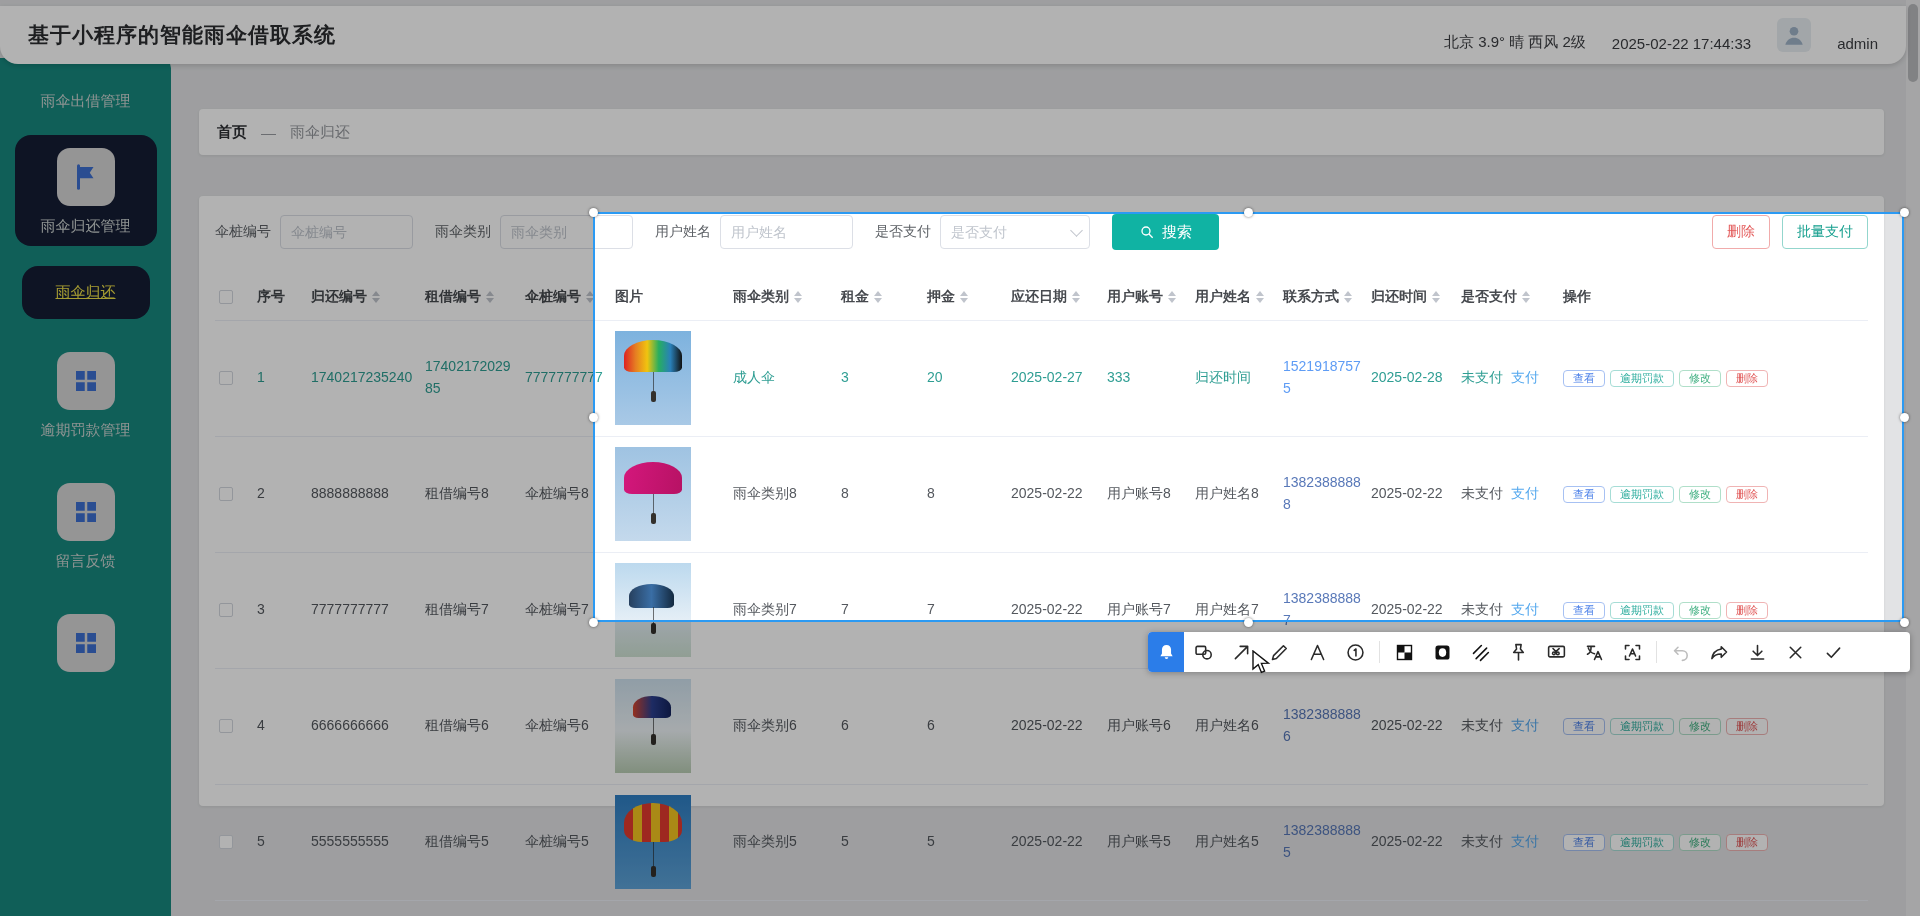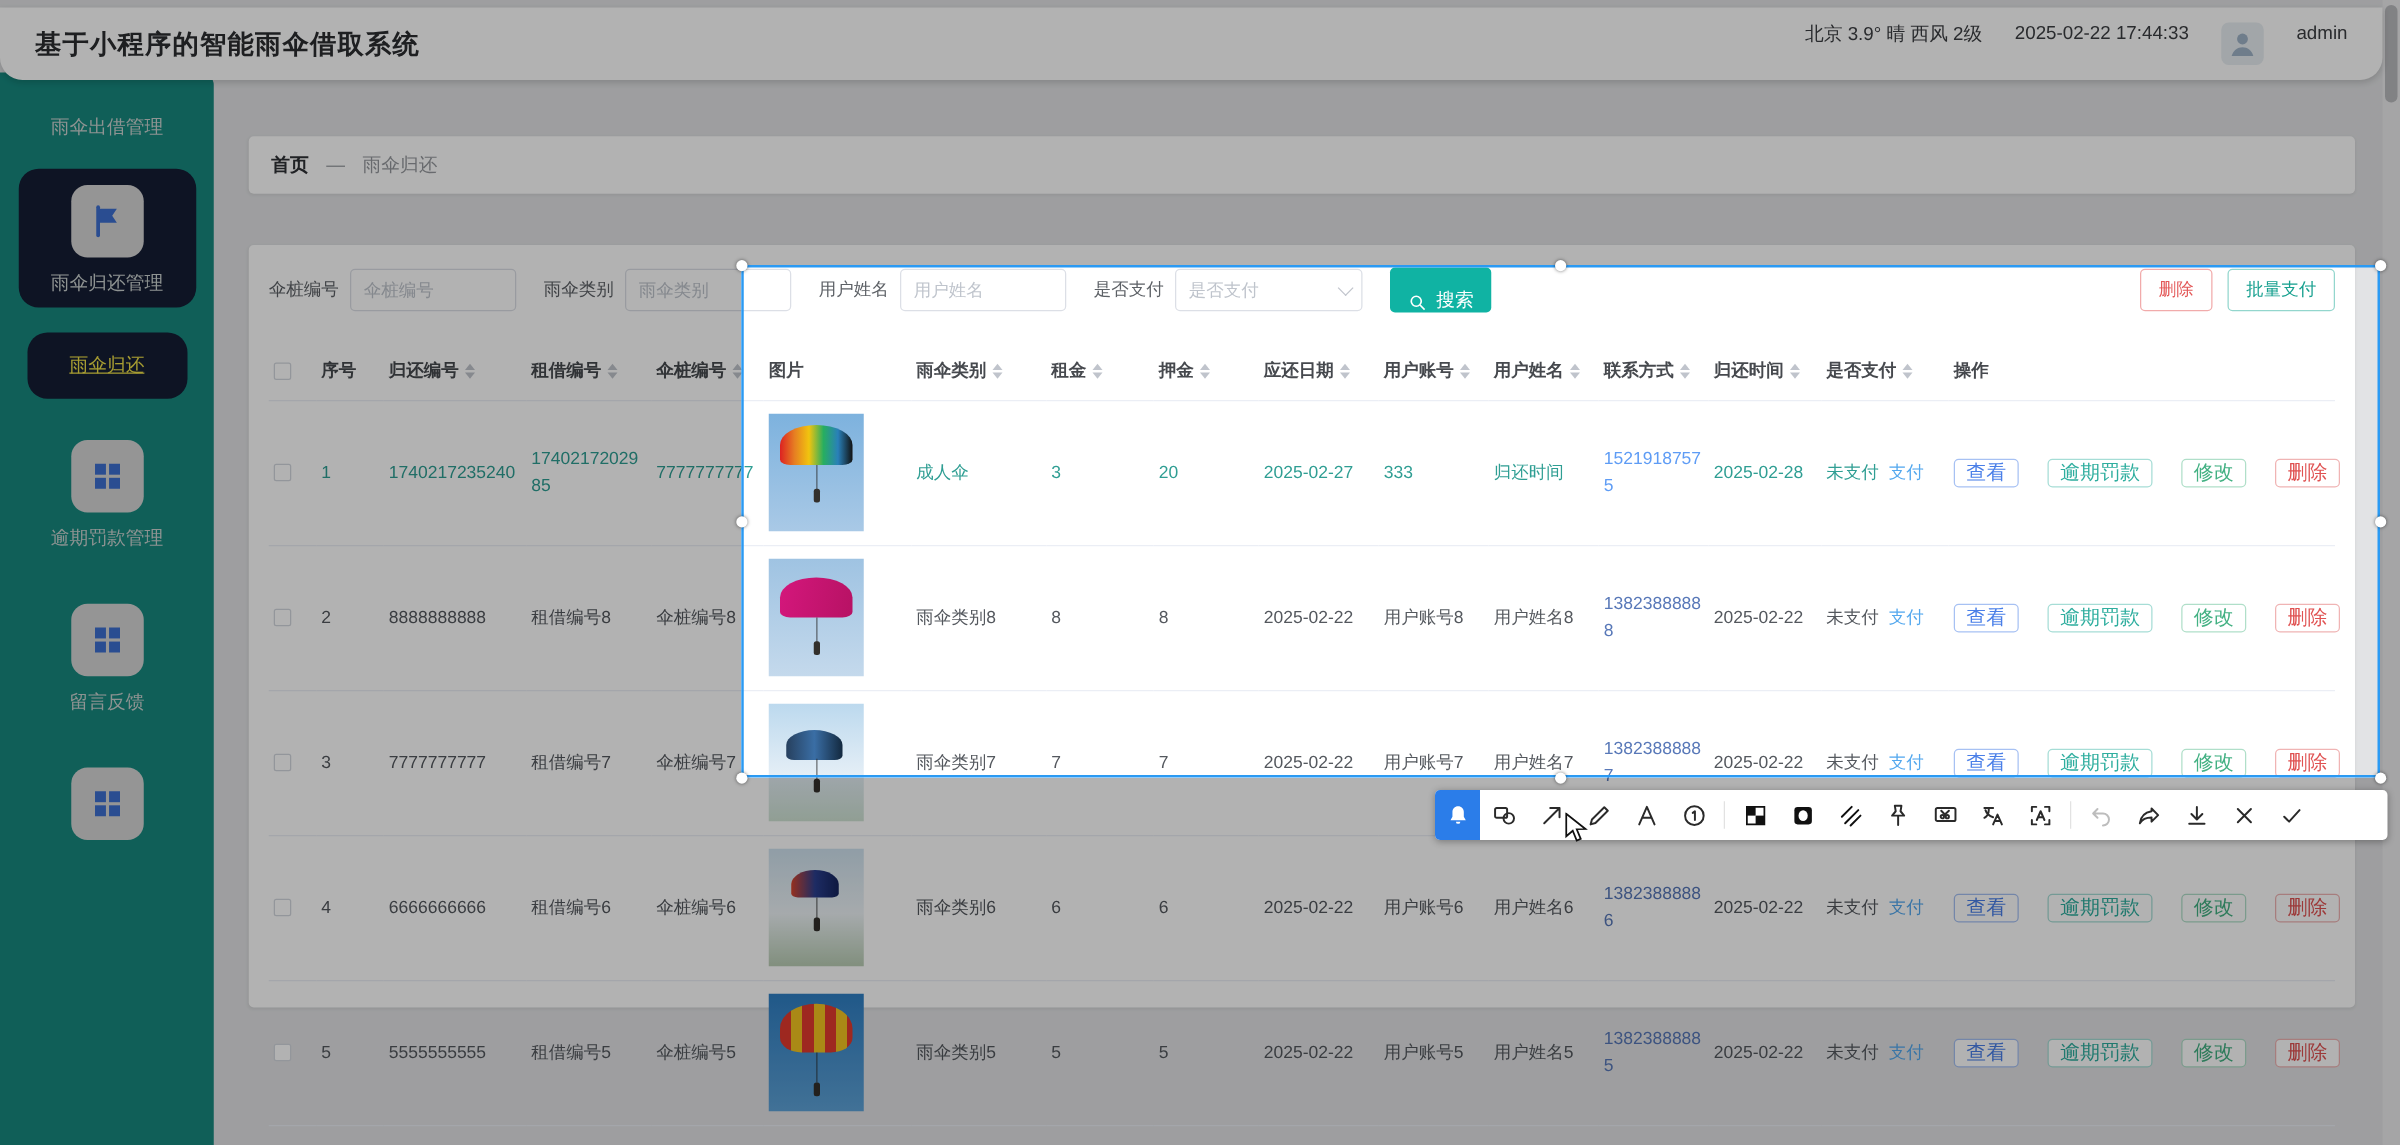--- a/index.html
+++ b/index.html
@@ -5,21 +5,21 @@
   * { box-sizing: border-box; margin: 0; padding: 0; }
   html,body { width:1920px; height:916px; overflow:hidden; }
   body { font-family:"Liberation Sans", sans-serif; background:#e2e3e5; }
   .app { position:relative; width:1920px; height:916px; overflow:hidden; }
 
   
   .header { position:absolute; left:0; top:6px; right:14px; height:58px; background:#ffffff;
     border-radius:0 0 18px 18px; box-shadow:0 2px 5px rgba(0,0,0,.15);
     display:flex; align-items:center; padding:0 28px; z-index:5; }
   .app-title { font-size:21px; font-weight:bold; color:#2b2d30; letter-spacing:1px; }
-  .header-right { margin-left:auto; display:flex; align-items:flex-start; gap:26px; font-size:15px; color:#3c3e42; }
+  .header-right { margin-left:auto; display:flex; align-items:flex-end; gap:26px; font-size:15px; color:#3c3e42; }
   .avatar { width:34px; height:34px; border-radius:6px; background:#e8eef2; display:grid; place-items:center; overflow:hidden; }
 
   
   .scrollbar { position:absolute; right:0; top:0; width:14px; height:916px; background:#ececee; z-index:4; }
   .scroll-thumb { position:absolute; left:2px; top:4px; width:10px; height:78px; border-radius:6px; background:#b9babd; }
 
   
   .sidebar { position:absolute; left:0; top:58px; bottom:0; width:171px; background:#17897f;
     border-top-right-radius:10px; z-index:1; display:flex; flex-direction:column; align-items:center; overflow:hidden; }
   .side-partial { margin-top:34px; color:#ccd3d1; font-size:15px; }
@@ -45,21 +45,21 @@
   .search-row { display:flex; align-items:center; font-size:14px; color:#5d6166; margin-bottom:24px; }
   .search-row .lbl { margin-right:9px; white-space:nowrap; }
   .search-row .grp { display:flex; align-items:center; margin-right:22px; }
   .inp { width:133px; height:34px; border:1px solid #dcdfe6; border-radius:4px; padding:0 10px;
     font-size:14px; color:#606266; background:#fff; font-family:"Liberation Sans",sans-serif; }
   .inp::placeholder { color:#bfc4cc; }
   .sel { position:relative; width:150px; }
   .sel .inp { width:100%; padding-right:26px; }
   .sel .chev { position:absolute; right:9px; top:11px; width:9px; height:9px; border-right:1.6px solid #c0c4cc;
     border-bottom:1.6px solid #c0c4cc; transform:rotate(45deg); }
-  .btn-search { display:flex; align-items:flex-end; gap:7px; height:36px; padding:0 14px; border:none; border-radius:4px;
+  .btn-search { display:flex; align-items:center; gap:7px; height:36px; padding:0 27px; border:none; border-radius:4px;
     background:#10b3a3; color:#fff; font-size:15px; cursor:pointer; font-family:"Liberation Sans",sans-serif; }
   .spacer { flex:1; }
   .btn-outline { height:34px; padding:0 14px; border-radius:4px; background:#fff; font-size:14px; cursor:pointer;
     font-family:"Liberation Sans",sans-serif; margin-left:12px; }
   .btn-del { border:1px solid #f1abab; color:#e35858; }
   .btn-batch { border:1px solid #93d6cd; color:#17a08f; }
 
   
   table { width:100%; border-collapse:collapse; table-layout:fixed; font-size:14px; color:#54585e; }
   th { height:46px; text-align:left; font-size:14px; color:#46494e; font-weight:bold;
@@ -88,21 +88,21 @@
   .photo-4 .canopy { top:18%; left:24%; width:50%; height:24%; background:linear-gradient(90deg,#d6452c,#2b3f8f,#14235c); }
   .photo-4 .lines { top:41%; } .photo-4 .man { top:58%; }
   .photo-5 { background:linear-gradient(#2f7fc4,#5ea3d8); }
   .photo-5 .canopy { top:8%; height:42%; background:repeating-linear-gradient(90deg,#e23a2e 0 9px,#f4c520 9px 18px); border-radius:50% 50% 30% 30%; }
   .photo-5 .lines { top:50%; height:26%; } .photo-5 .man { top:76%; }
   tr.hl td { color:#2f9e93; }
   tr.hl td .phone { color:#5e9cf5; }
   .phone { color:#5878b8; }
   .pay-link { color:#54a8ee; cursor:pointer; margin-left:8px; text-decoration:none;font-family:Liberation Serif, serif; }
   .acts { white-space:nowrap; }
-  .abtn { display:inline-block; margin:2px 23px 2px 0; padding:0 9px; font-size:16px; border-radius:4px;
+  .abtn { display:inline-block; margin:2px 5px 2px 0; padding:0 9px; font-size:11px; border-radius:4px;
     background:#fff; cursor:pointer; font-family:"Liberation Sans",sans-serif; }
   .abtn.a0 { color:#4a7fe8; border:1px solid #a7c1f3; }
   .abtn.a1 { color:#2fae9f; border:1px solid #a6ddd6; }
   .abtn.a2 { color:#43b183; border:1px solid #b0dfc9; }
   .abtn.a3 { color:#e05252; border:1px solid #f0b4b4; }
 
   
   .selection { position:absolute; left:593px; top:212px; width:1311px; height:410px;
     border:2px solid #2b9af3; box-shadow:0 0 0 3000px rgba(0,0,0,.30); z-index:50; cursor:move; }
   .handle { position:absolute; width:9px; height:9px; border-radius:50%; background:#fff;

